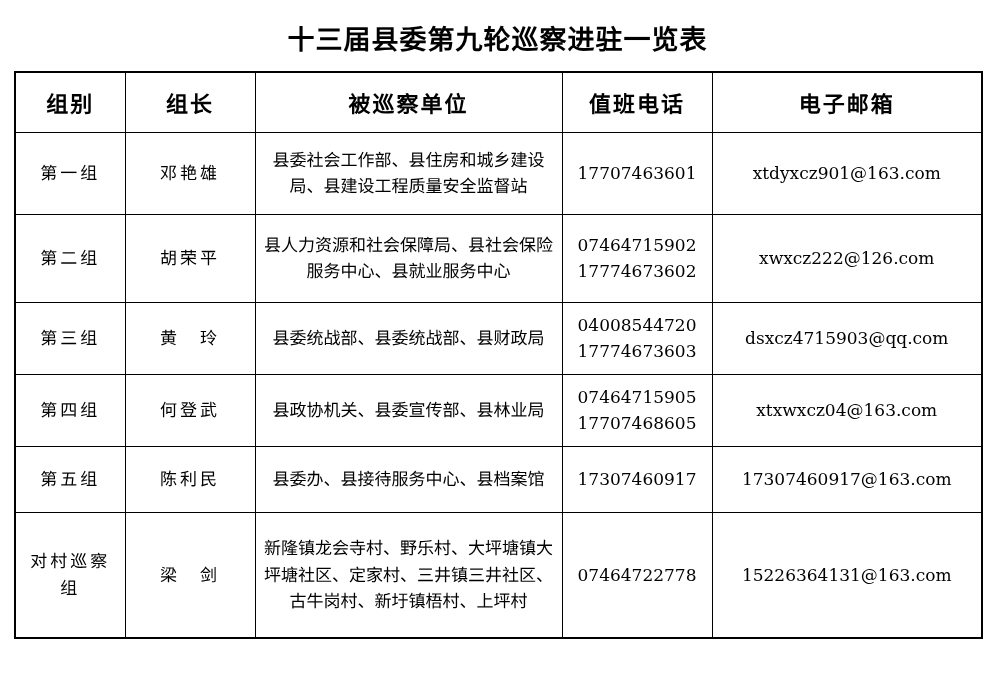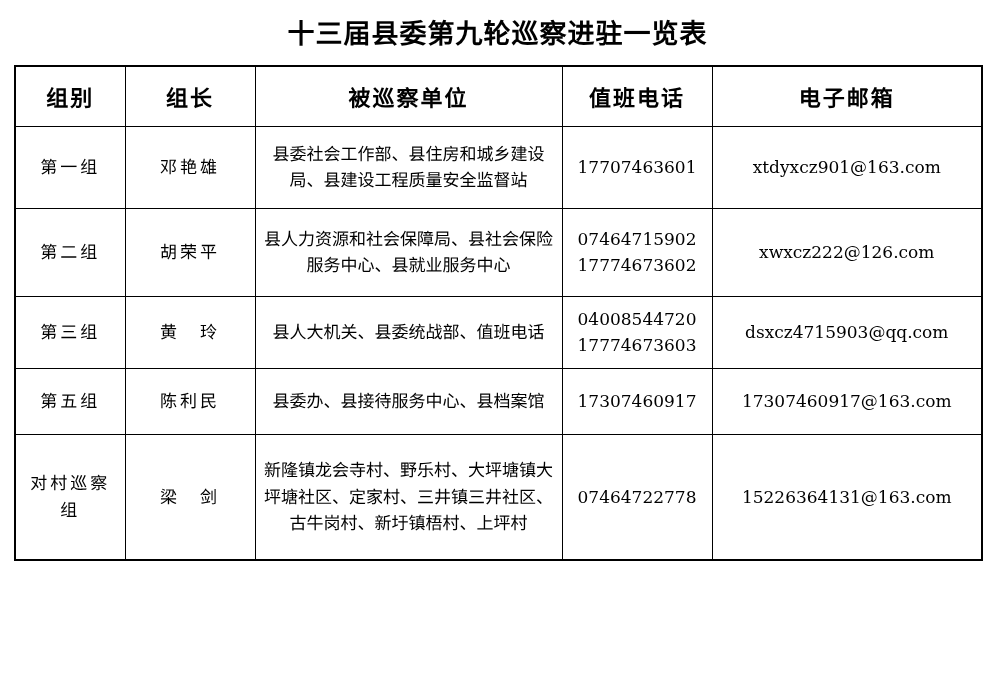--- a/index.html
+++ b/index.html
@@ -19,21 +19,21 @@
     width: 995px;
     height: 675px;
     box-sizing: border-box;
   }
   .doc-title {
     text-align: center;
     font-family: "DejaVu Sans", "Liberation Sans", sans-serif;
     font-weight: bold;
     font-size: 27px;
     letter-spacing: 1px;
-    margin: 12px 0 14px 0;
+    margin: 18px 0 14px 0;
     color: #000;
   }
   .table-wrap {
     padding: 0 14px;
     box-sizing: border-box;
   }
   table.main-table {
     width: 967px;
     border-collapse: collapse;
     table-layout: fixed;
@@ -139,24 +139,32 @@
           <td class="cell-group">第二组</td>
           <td class="cell-leader">胡荣平</td>
           <td class="cell-unit">县人力资源和社会保障局、县社会保险服务中心、县就业服务中心</td>
           <td class="cell-phone multiline">07464715902
 17774673602</td>
           <td class="cell-email">xwxcz222@126.com</td>
         </tr>
         <tr class="row-3">
           <td class="cell-group">第三组</td>
           <td class="cell-leader">黄　玲</td>
-          <td class="cell-unit">县人大机关、县委统战部、值班电话</td>
+          <td class="cell-unit">县委统战部、县委统战部、县财政局</td>
           <td class="cell-phone multiline">04008544720
 17774673603</td>
           <td class="cell-email spell-error"><span class="squiggle">dsxcz4715903@qq.com</span></td>
+        </tr>
+        <tr class="row-4">
+          <td class="cell-group">第四组</td>
+          <td class="cell-leader">何登武</td>
+          <td class="cell-unit">县政协机关、县委宣传部、县林业局</td>
+          <td class="cell-phone multiline">07464715905
+17707468605</td>
+          <td class="cell-email">xtxwxcz04@163.com</td>
         </tr>
         <tr class="row-5">
           <td class="cell-group">第五组</td>
           <td class="cell-leader">陈利民</td>
           <td class="cell-unit">县委办、县接待服务中心、县档案馆</td>
           <td class="cell-phone multiline">17307460917</td>
           <td class="cell-email">17307460917@163.com</td>
         </tr>
         <tr class="row-6">
           <td class="cell-group">对村巡察组</td>

